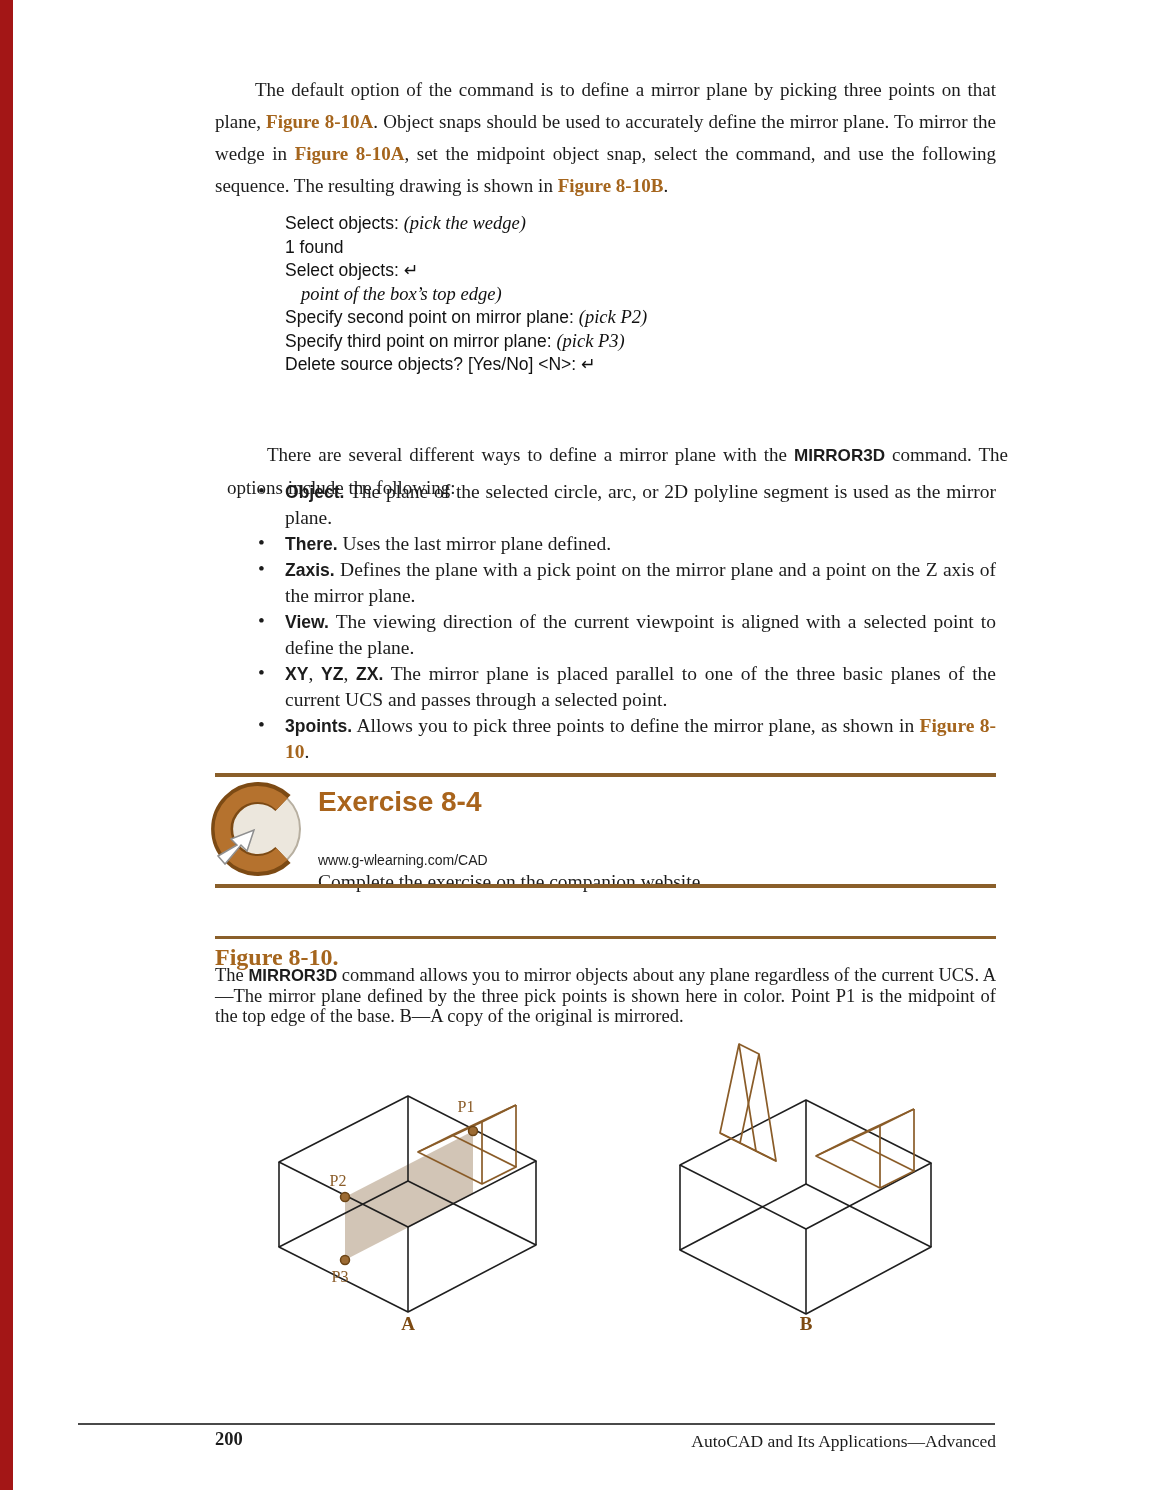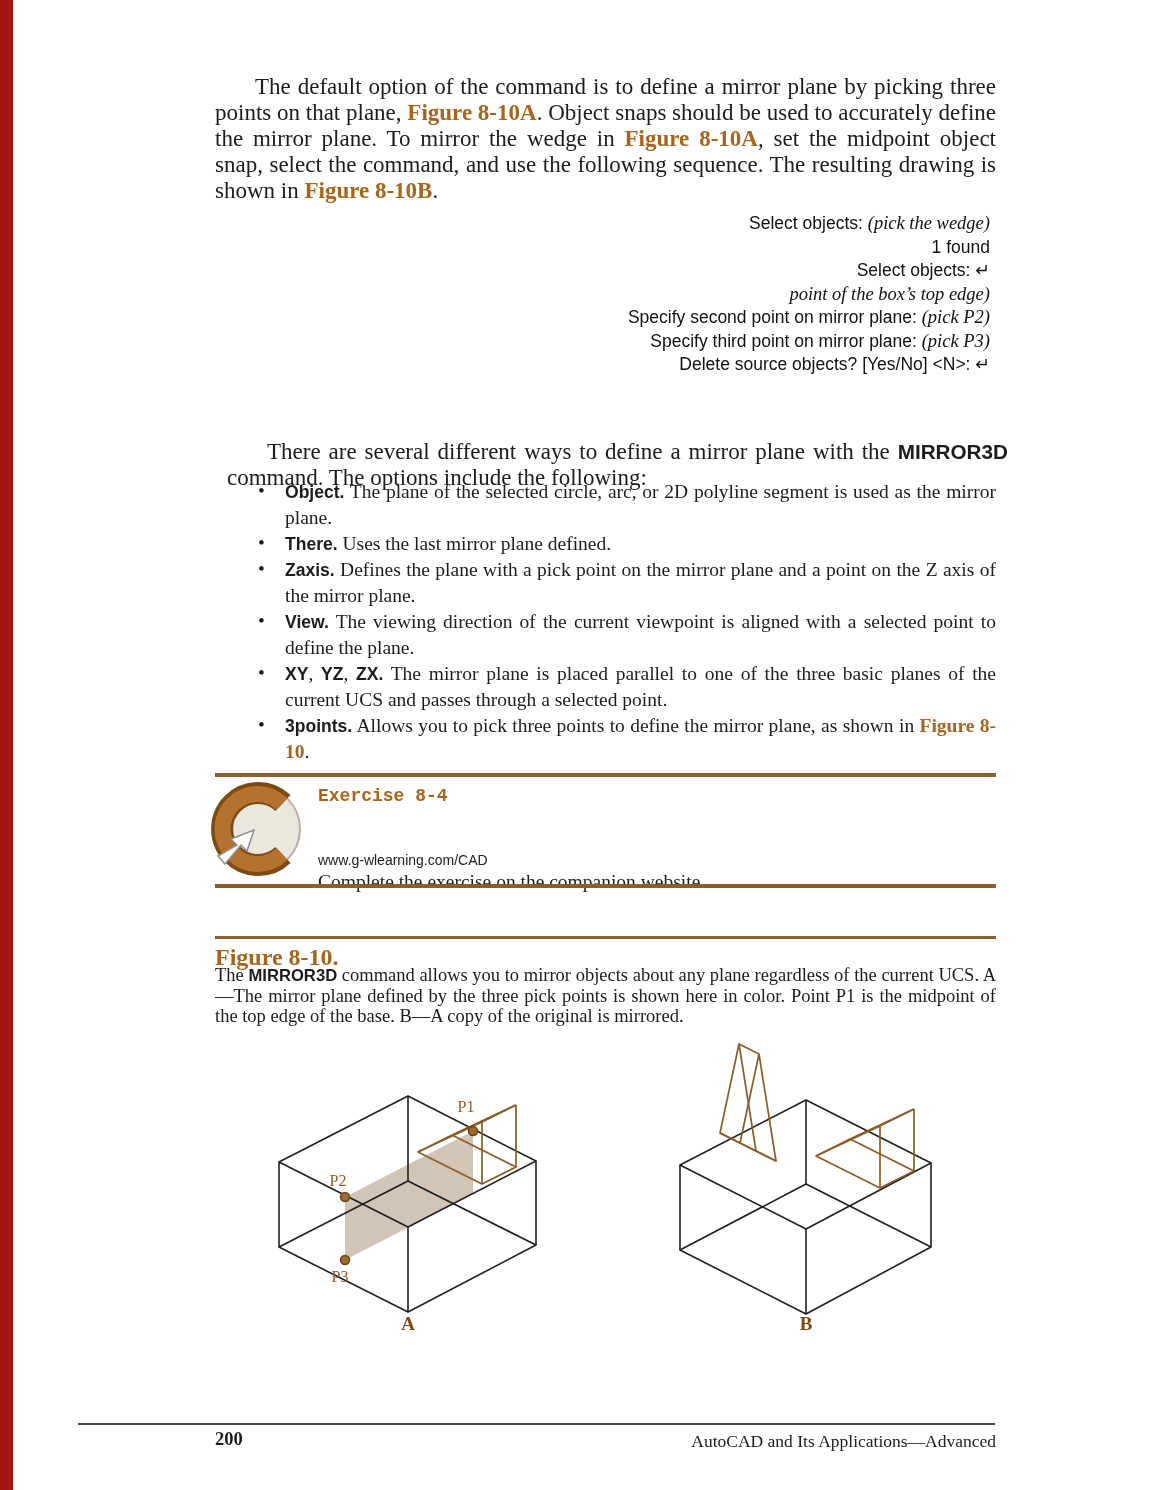--- a/index.html
+++ b/index.html
@@ -4,47 +4,47 @@
 <style>
   * { margin:0; padding:0; box-sizing:border-box; }
   html,body { background:#ffffff; }
   .page {
     position:relative; width:1167px; height:1490px; background:#ffffff;
     font-family:"Liberation Serif", serif; color:#1c1c1c; overflow:hidden;
   }
   .red-bar { position:absolute; left:0; top:0; width:13px; height:100%; background:#a31616; }
 
   .abs { position:absolute; }
-  .body-text { font-size:23px; line-height:26px; text-align:justify; }
+  .body-text { font-size:19px; line-height:32px; text-align:justify; }
   .indent { text-indent:40px; }
 
   .para1 { left:215px; top:74px;  width:781px; }
   .para2 { left:215px; top:439px; width:781px;margin-left:12px; }
 
   .cmdblock { left:285px; top:212px; width:705px;
     font-family:"Liberation Sans", sans-serif; font-size:17.5px; color:#111; }
-  .cmdline { line-height:23.5px; min-height:23.5px;text-align:right; }
+  .cmdline { line-height:23.5px; min-height:23.5px; }
   .cmdline.cont { padding-left:16px; }
 
   .ital { font-family:"Liberation Serif", serif; font-style:italic; font-size:18.5px; }
   .cmd  { font-family:"Liberation Sans", sans-serif; font-weight:bold; font-size:0.9em; }
   .accent { color:#a5651d; font-weight:bold; }
 
   .bullets { left:215px; top:479px; width:781px; }
   .bullet-row { position:relative; padding-left:70px; font-size:19.5px; line-height:26px; text-align:justify; }
   .marker { position:absolute; left:43px; top:-1px; }
 
   .rule { position:absolute; left:215px; width:781px; background:#8a5f2a; }
   .rule-ex-top    { top:773px; height:4px; }
   .rule-ex-bottom { top:884px; height:4px; }
   .rule-fig       { top:936px; height:3px; }
 
   .ex-logo { position:absolute; left:210px; top:782px; }
   .ex-title { position:absolute; left:318px; top:786px;
-    font-family:Liberation Mono, monospace; font-weight:bold; font-size:18px; color:#a9641c; }
+    font-family:Liberation Sans, sans-serif; font-weight:bold; font-size:28px; color:#a9641c; }
   .ex-body { position:absolute; left:318px; top:871px; font-size:19.5px; }
   .ex-url  { position:absolute; left:318px; top:852px;
     font-family:"Liberation Sans", sans-serif; font-size:14px; color:#222; }
 
   .fig-label { position:absolute; left:215px; top:944px; font-weight:bold; color:#a5651d; font-size:24px; }
   .fig-caption { position:absolute; left:215px; top:965px; width:781px;
     font-size:18.5px; line-height:20px; text-align:justify; }
 
   .diagram-a { position:absolute; left:228px; top:1040px; }
   .diagram-b { position:absolute; left:640px; top:1040px; }

